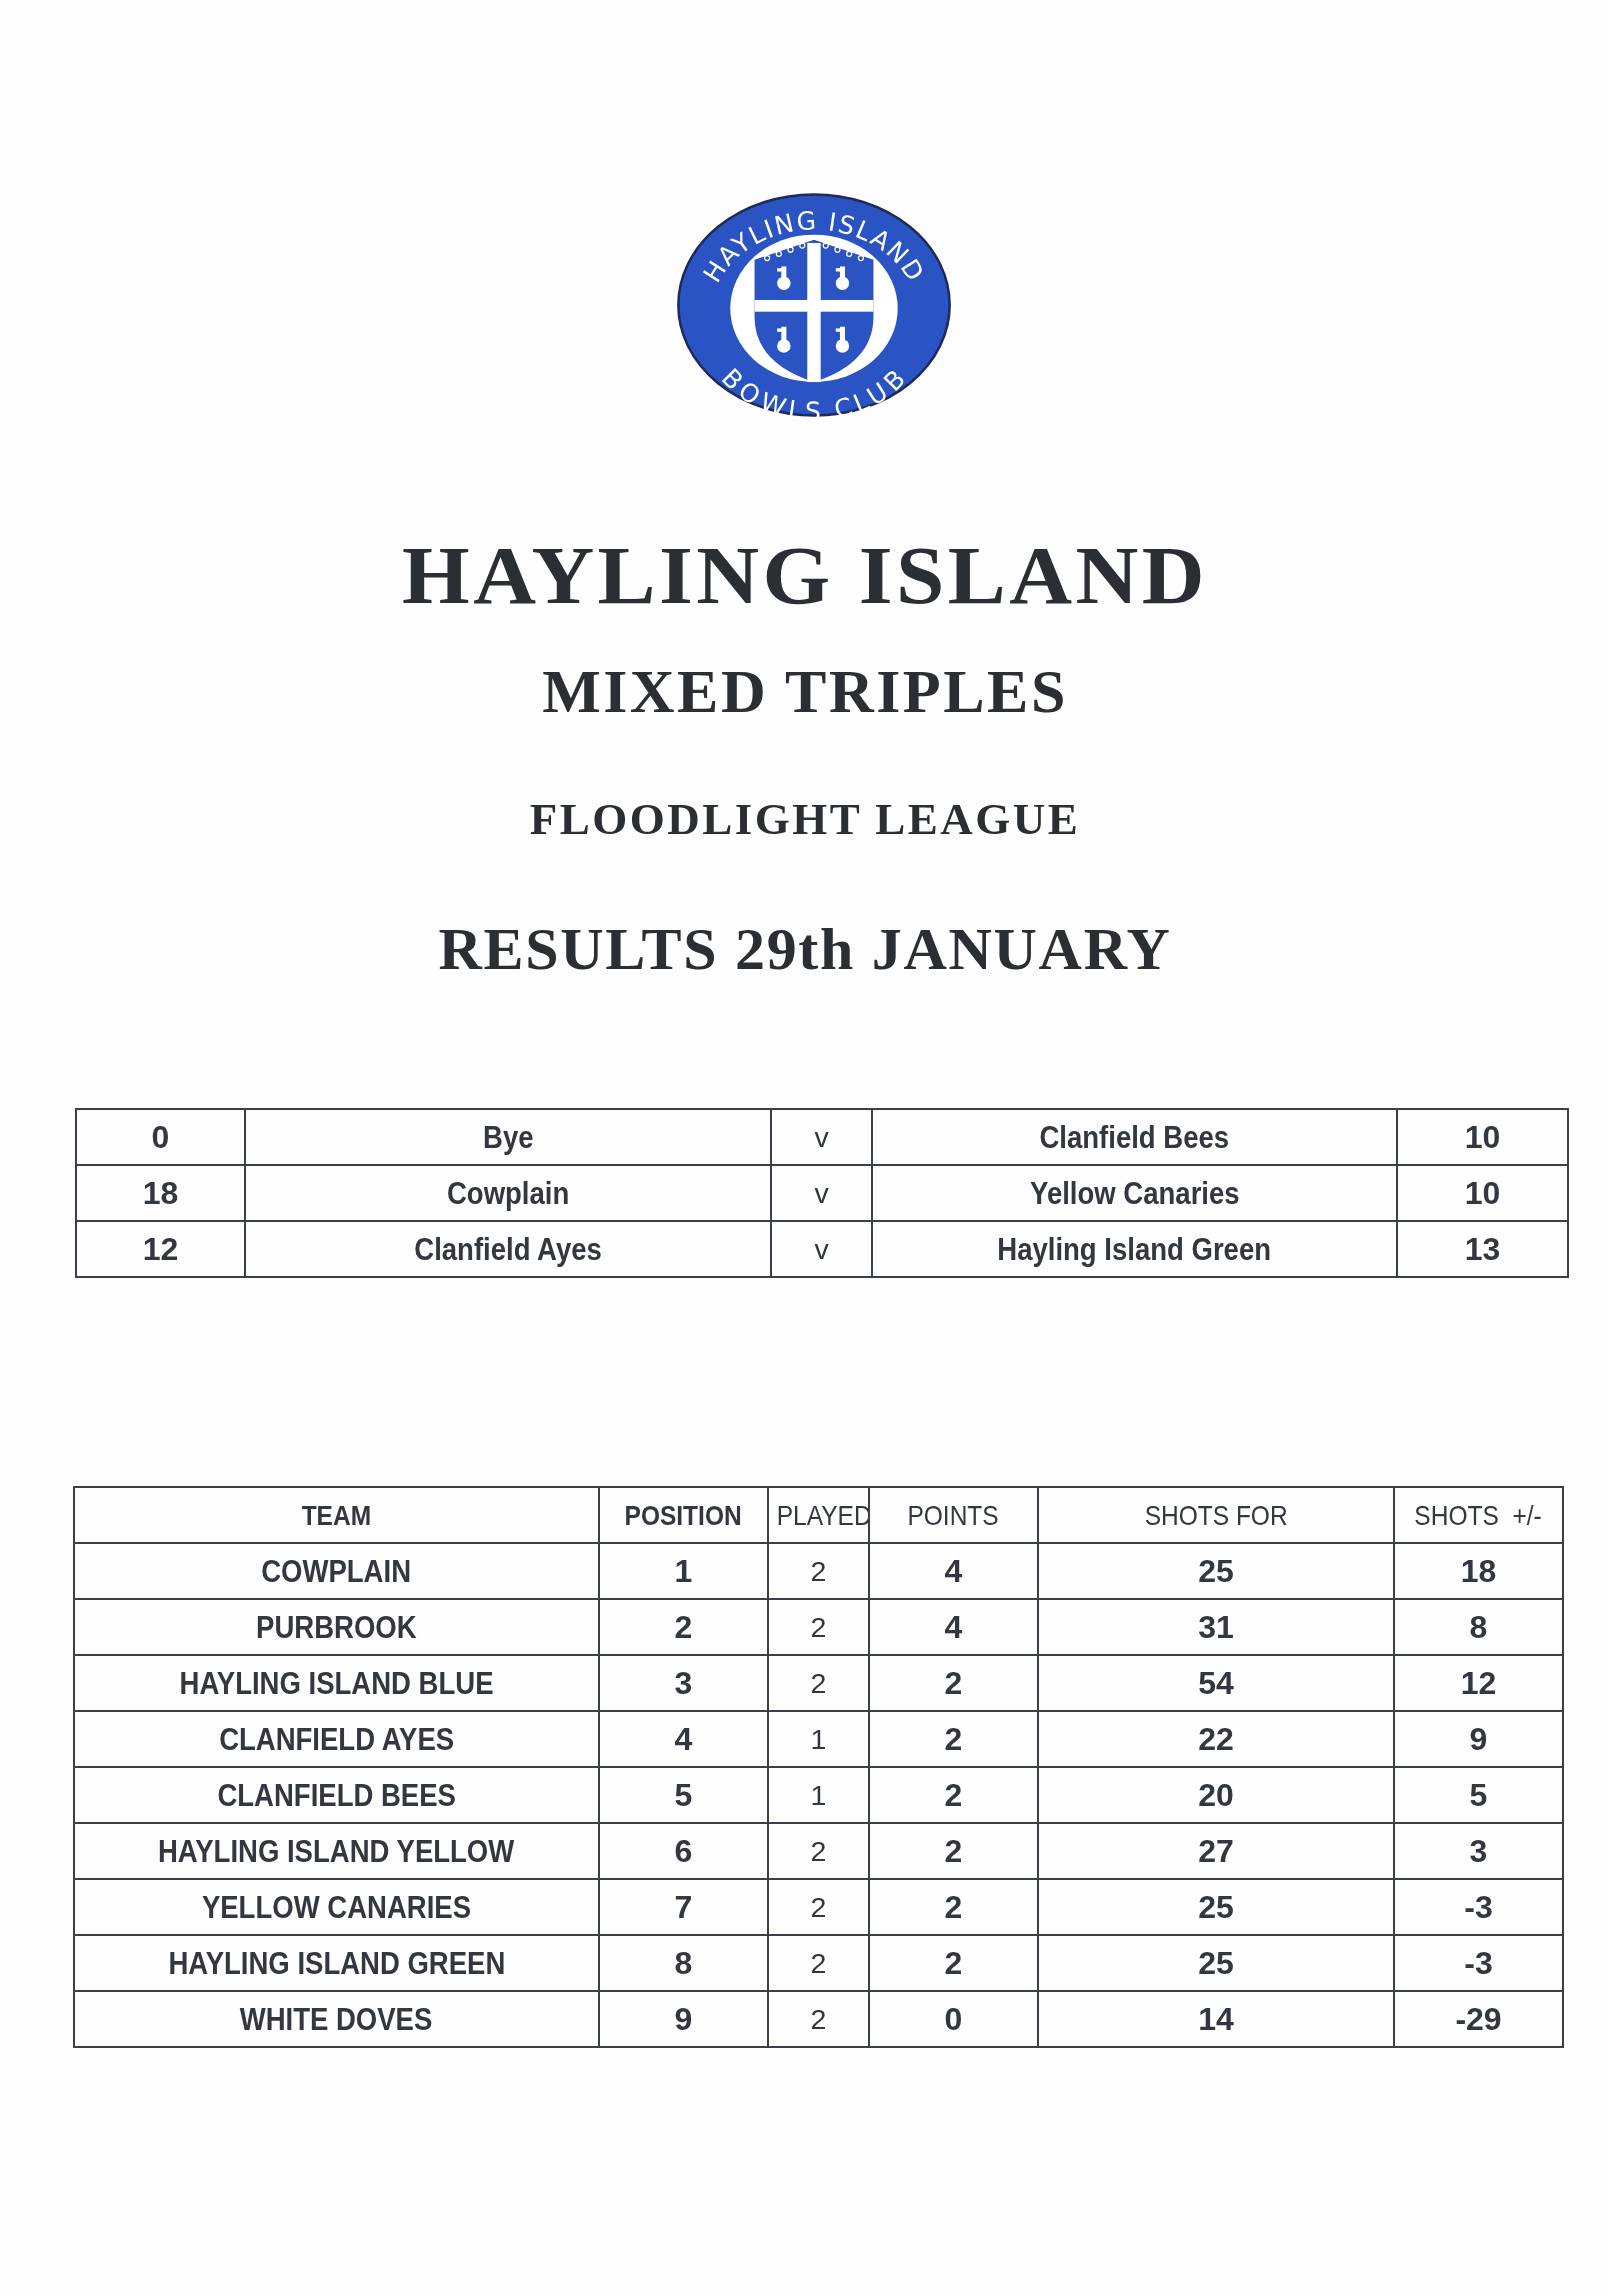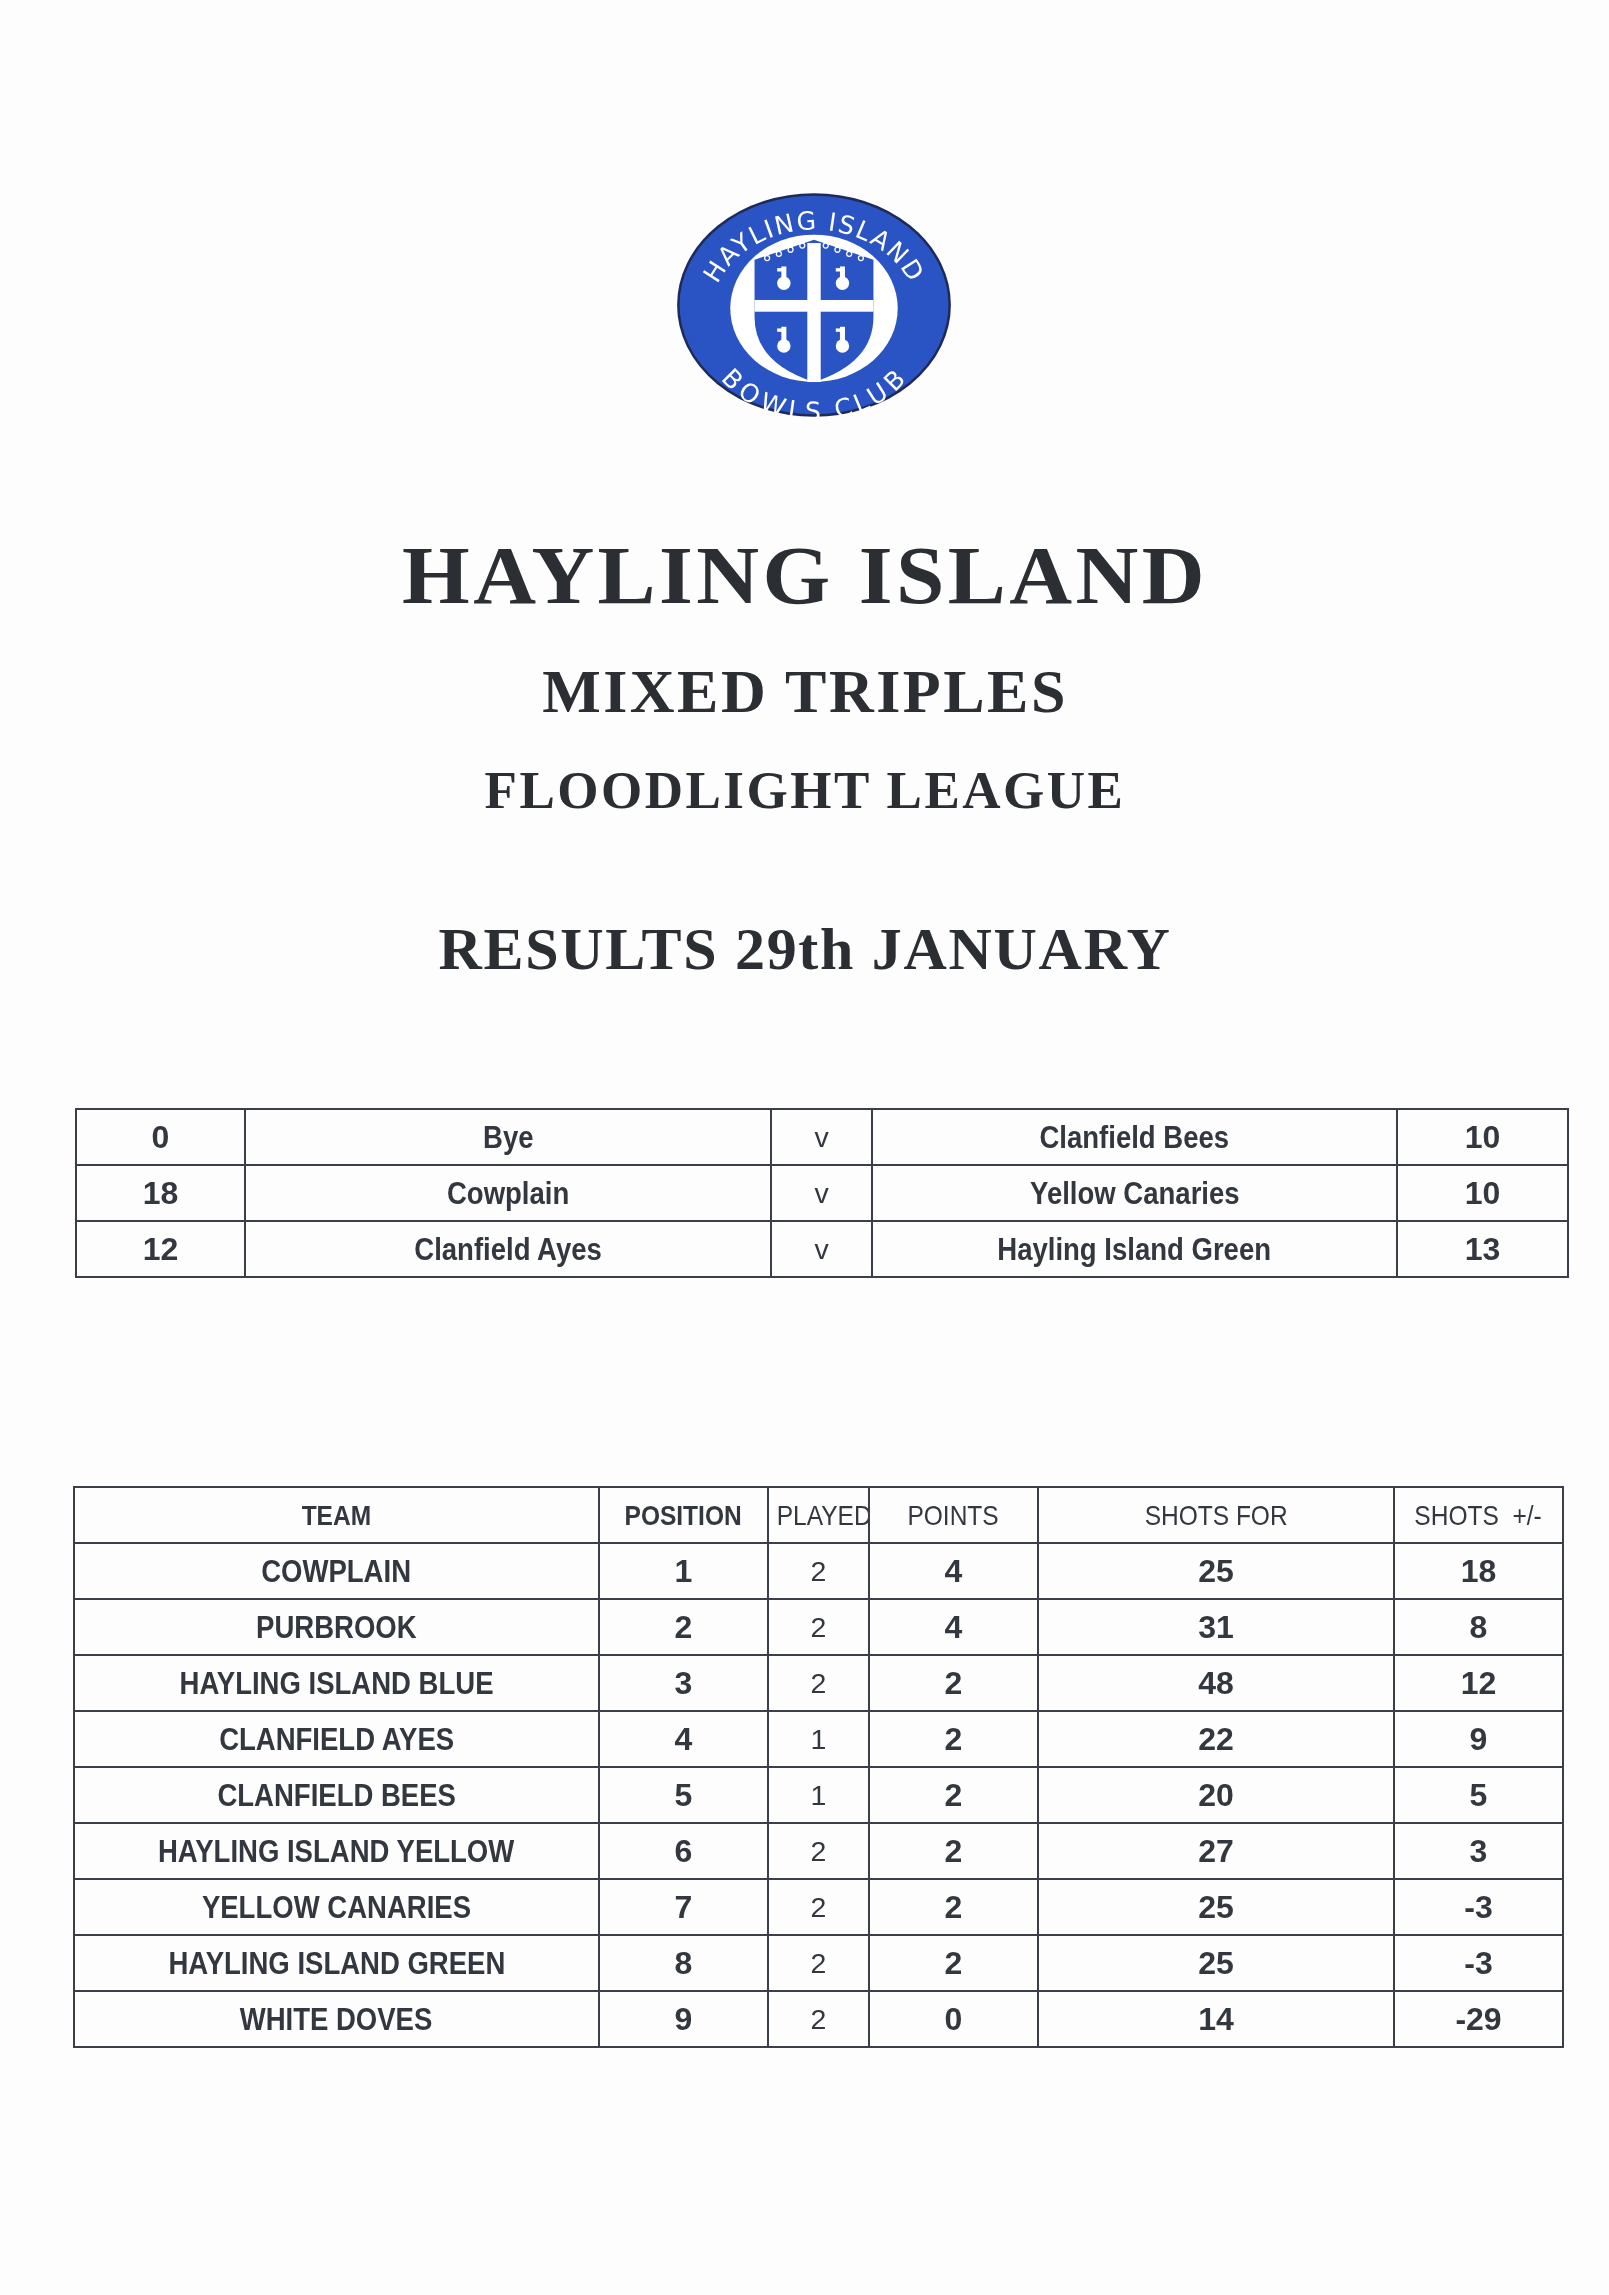--- a/index.html
+++ b/index.html
@@ -21,21 +21,21 @@
       left: 0; width: 1610px;
       text-align: center;
       font-family: "Liberation Serif", serif;
       font-weight: bold;
       color: #2b2e33;
       transform-origin: center top;
       white-space: nowrap;
     }
     .t1 { top: 527px; font-size: 87px; letter-spacing: 3.4px; transform: scaleY(0.95); }
     .t2 { top: 656px; font-size: 62px; letter-spacing: 2.5px; }
-    .t3 { top: 760px; font-size: 53px; letter-spacing: 2.5px; }
+    .t3 { top: 793px; font-size: 45px; letter-spacing: 2.5px; }
     .t4 { top: 915px; font-size: 60px; letter-spacing: 1.7px; }
 
     table {
       position: absolute;
       border-collapse: collapse;
       table-layout: fixed;
     }
     td, th {
       border: 2.5px solid #3a3f4a;
       text-align: center;
@@ -177,21 +177,21 @@
       <td class="light">2</td>
       <td>4</td>
       <td>31</td>
       <td>8</td>
     </tr>
     <tr>
       <td><span class="cond">HAYLING ISLAND BLUE</span></td>
       <td>3</td>
       <td class="light">2</td>
       <td>2</td>
-      <td>48</td>
+      <td>54</td>
       <td>12</td>
     </tr>
     <tr>
       <td><span class="cond">CLANFIELD AYES</span></td>
       <td>4</td>
       <td class="light">1</td>
       <td>2</td>
       <td>22</td>
       <td>9</td>
     </tr>

